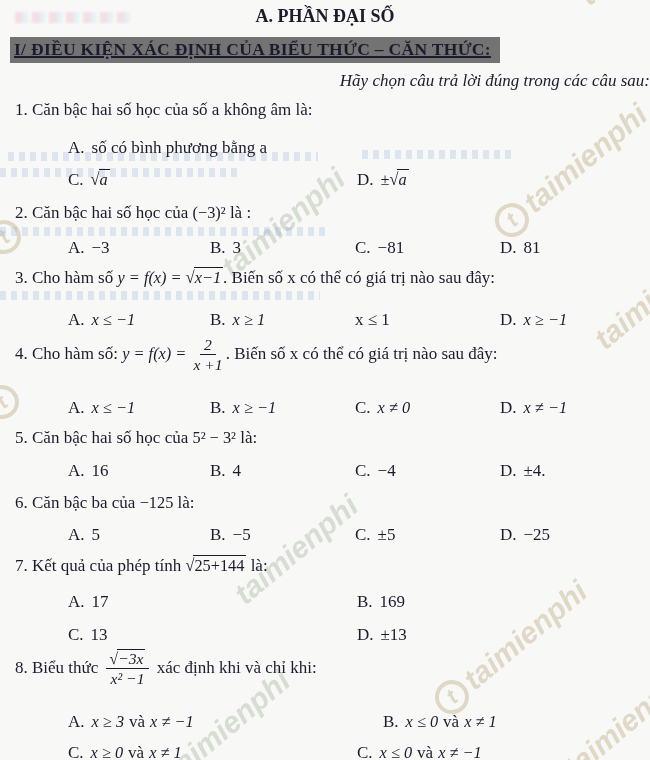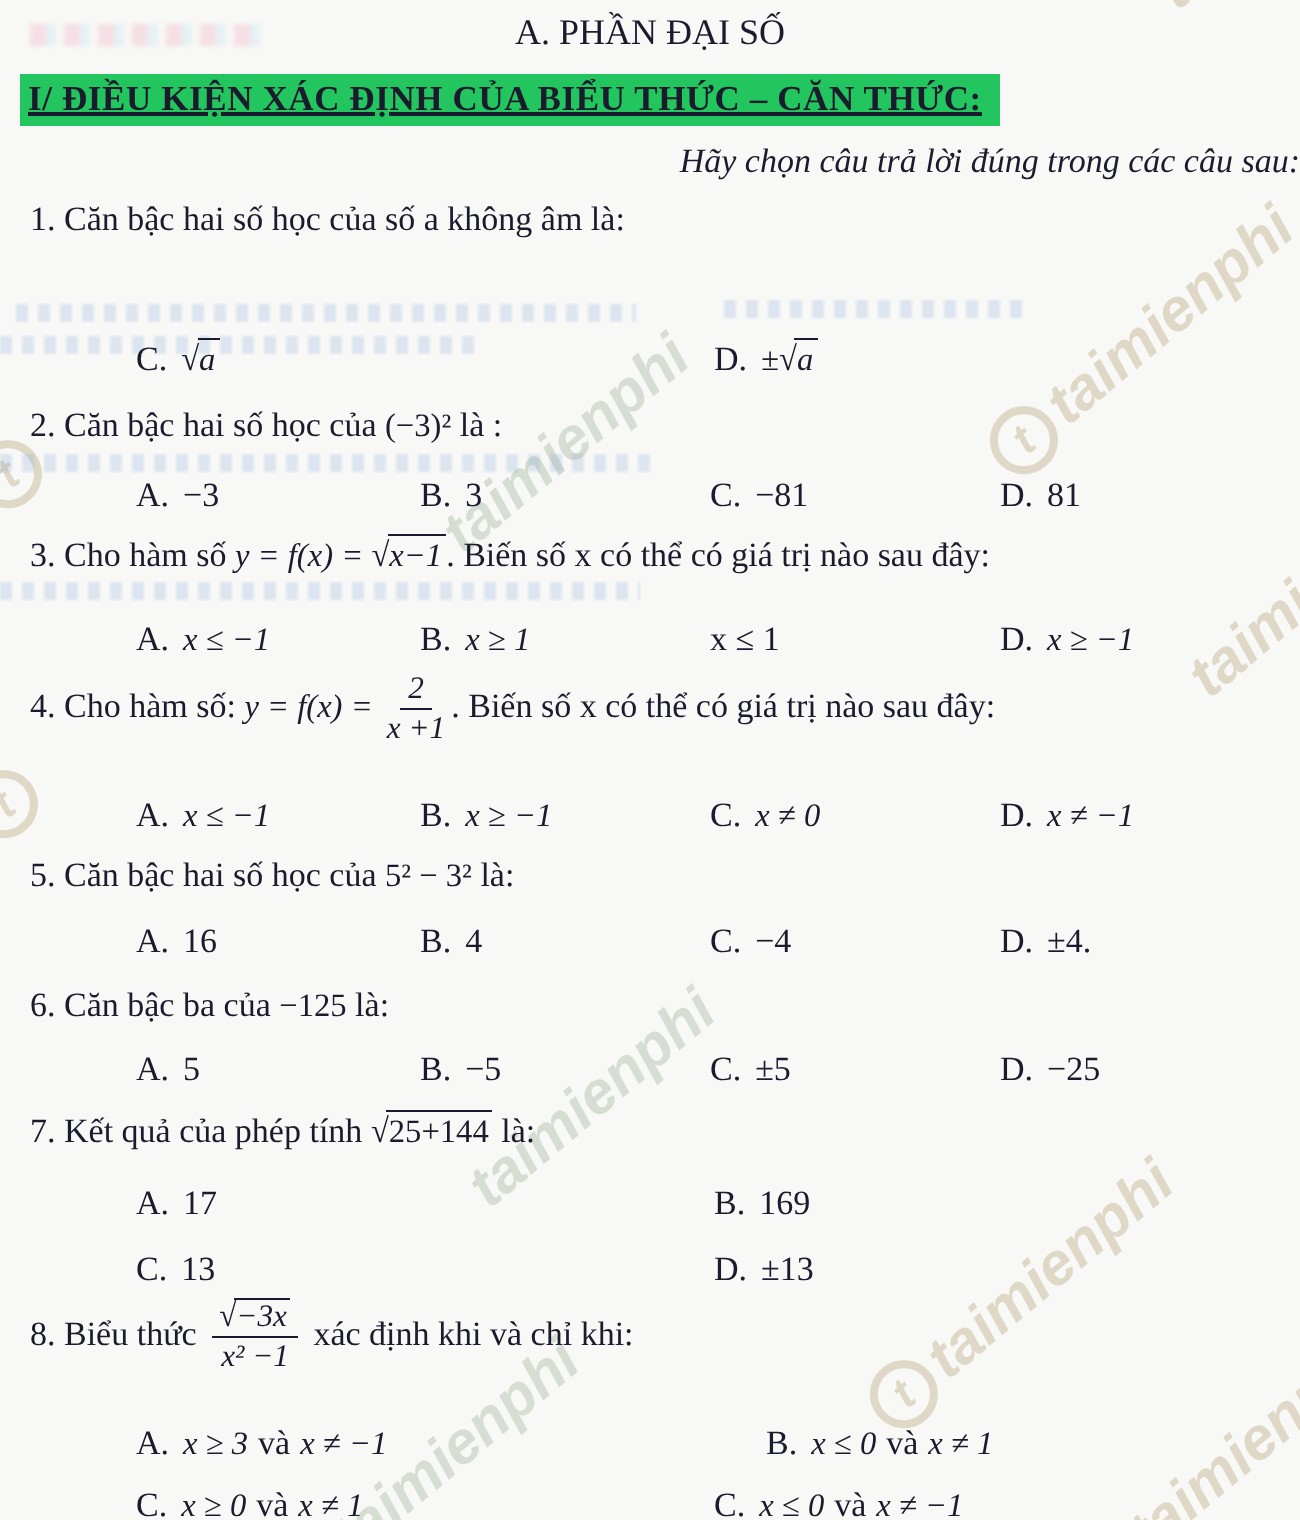--- a/index.html
+++ b/index.html
@@ -29,24 +29,24 @@
   .ghost {
     position:absolute; height:9px; filter:blur(0.6px);
     background:repeating-linear-gradient(90deg, rgba(125,165,215,0.22) 0 6px, transparent 6px 11px);
   }
   .ghost-pink {
     position:absolute; height:11px; filter:blur(1px);
     background:repeating-linear-gradient(90deg, rgba(240,165,190,0.30) 0 8px, rgba(165,220,240,0.22) 8px 13px, transparent 13px 17px);
   }
   
   .content { position:absolute; inset:0; z-index:2; }
-  .title { position:absolute; top:6px; left:0; right:0; text-align:center; font-weight:normal; font-size:18px; }
+  .title { position:absolute; top:6px; left:0; right:0; text-align:center; font-weight:bold; font-size:18px; }
   .section-heading {
     position:absolute; top:37px; left:10px;
-    display:inline-block; background:#22c55e;
+    display:inline-block; background:#737373;
     font-weight:bold; font-size:17.5px; letter-spacing:0.3px;
     text-decoration:underline; text-decoration-thickness:1.5px;
     padding:2px 9px 3px 4px;
   }
   .instruction { position:absolute; top:71px; left:0; right:0; text-align:right; font-style:italic; }
   .q { position:absolute; left:15px; right:4px; white-space:nowrap; }
   .opts2 { position:absolute; left:68px; right:0; display:grid; grid-template-columns:289px 1fr; }
   .opts4 { position:absolute; left:68px; right:0; display:grid; grid-template-columns:142px 145px 145px 1fr; }
   .opt { white-space:nowrap; }
   .olabel { margin-right:7px; }
@@ -111,20 +111,23 @@
   <div class="content">
 
     <div class="title">A. PHẦN ĐẠI SỐ</div>
     <div class="section-heading">I/ ĐIỀU KIỆN XÁC ĐỊNH CỦA BIỂU THỨC – CĂN THỨC:</div>
     <div class="instruction">Hãy chọn câu trả lời đúng trong các câu sau:</div>
 
     <div class="q" style="top:100px;">
       <span>1. Căn bậc hai số học của số a không âm là:</span>
     </div>
     <div class="opts2" style="top:138px;">
+      <div class="opt">
+        <span class="olabel">A.</span><span>số có bình phương bằng a</span>
+      </div>
     </div>
     <div class="opts2" style="top:170px;">
       <div class="opt">
         <span class="olabel">C.</span><span class="math"><span></span><span class="sqrt-sign">√</span><span class="rad">a</span></span>
       </div>
       <div class="opt">
         <span class="olabel">D.</span><span class="math"><span>±</span><span class="sqrt-sign">√</span><span class="rad">a</span></span>
       </div>
     </div>
 

